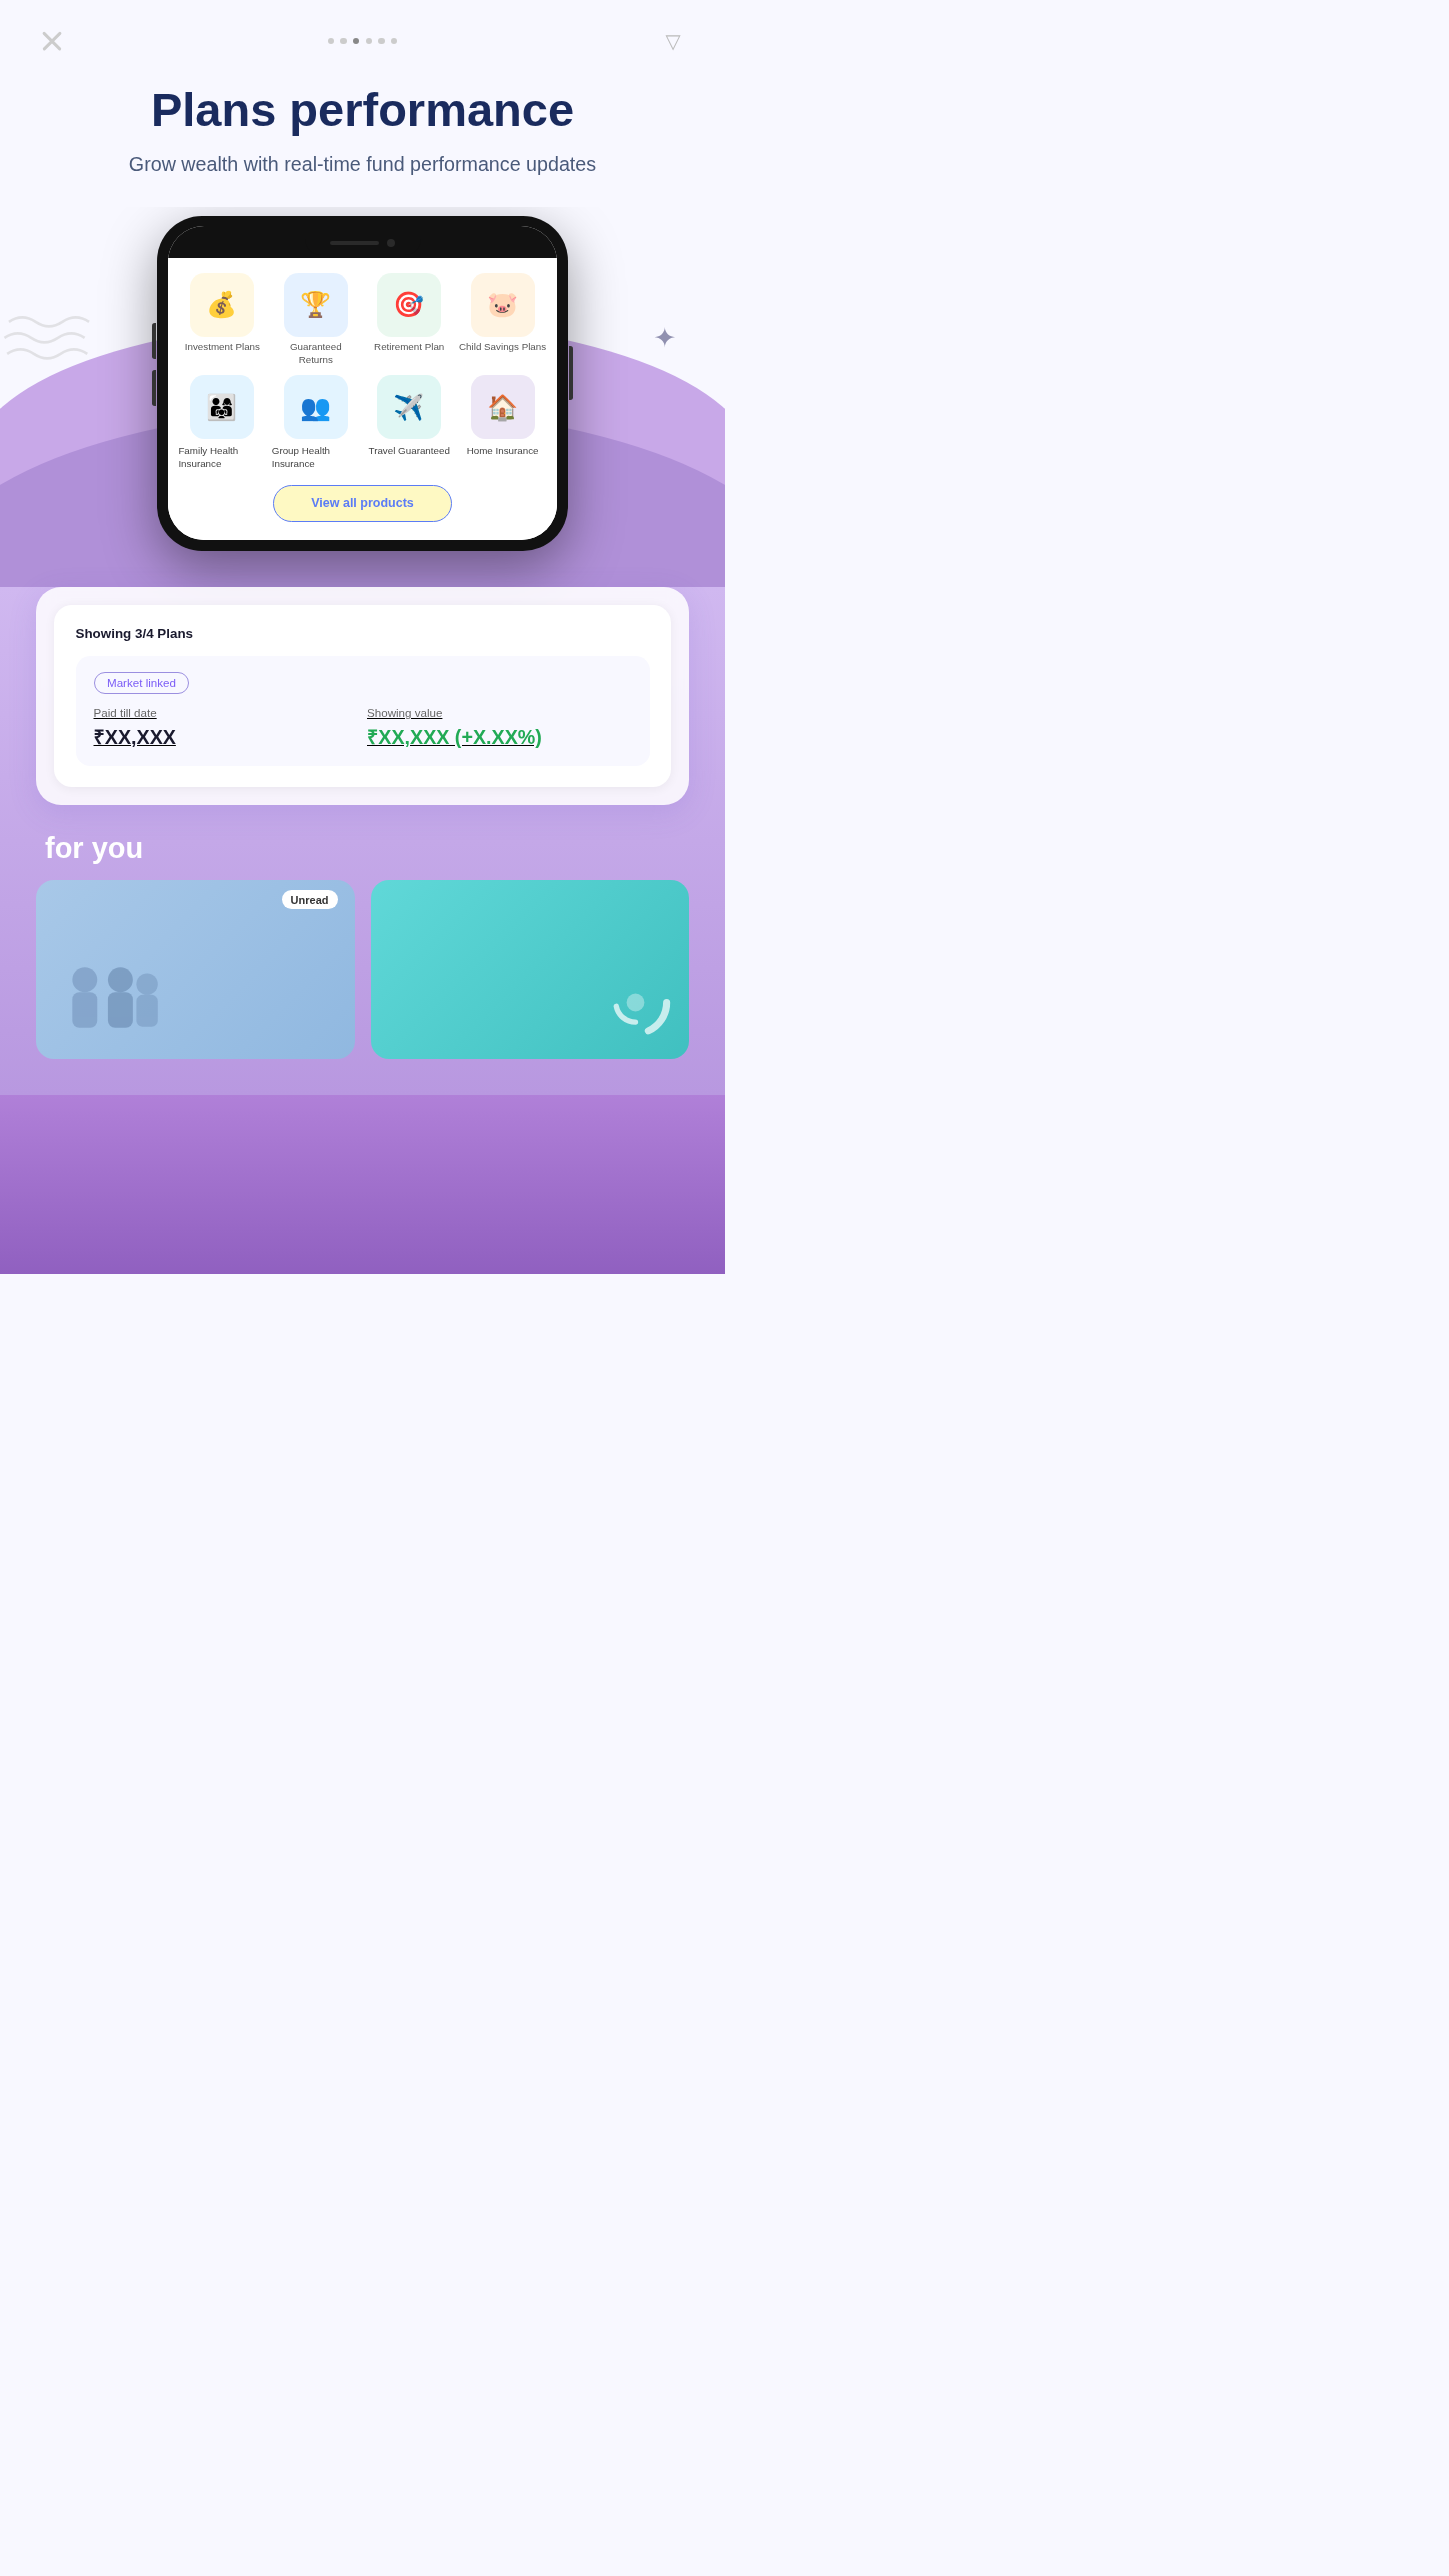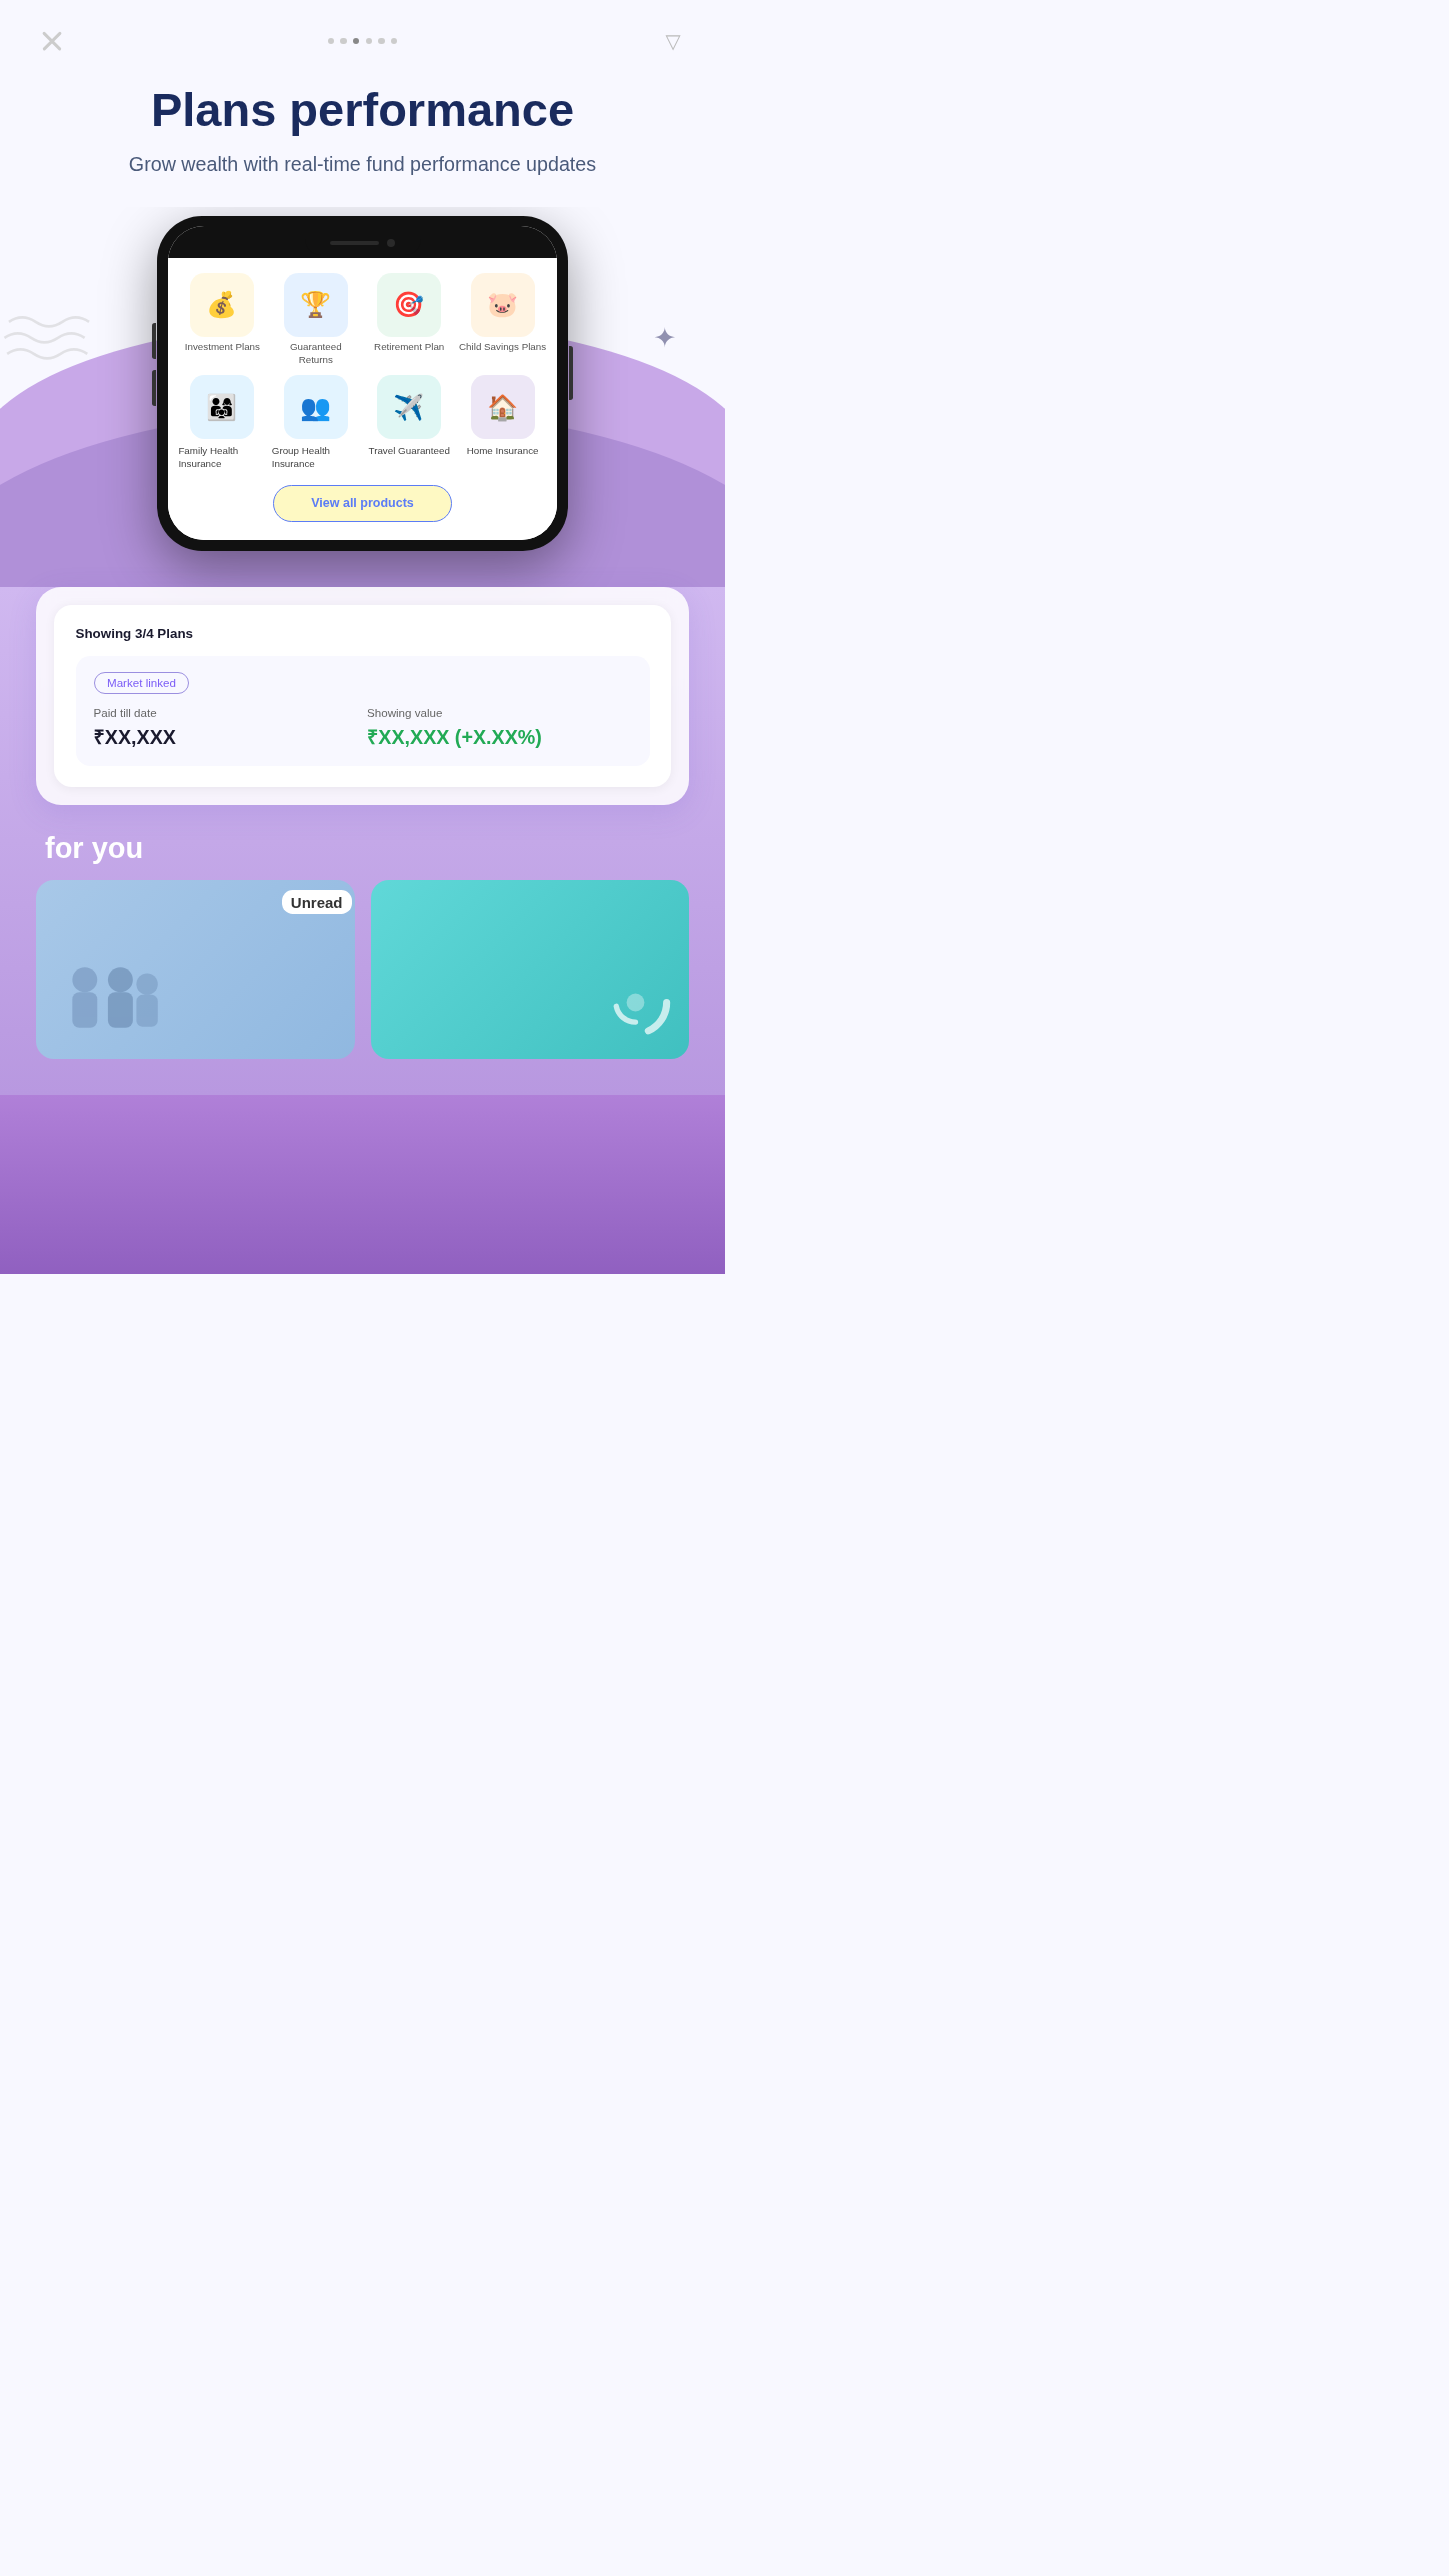--- a/index.html
+++ b/index.html
@@ -255,20 +255,21 @@
       border-radius: 18px;
       color: #7b5cf6;
       font-size: 11.6px;
       margin-bottom: 12.5px;
     }
 
     .values-row {
       display: grid;
       grid-template-columns: 1fr 1fr;
       gap: 9px;
+      text-decoration: underline;
     }
 
     .value-label {
       font-size: 11.6px;
       color: #666;
       margin-bottom: 3.6px;
     }
 
     .value-amount {
       font-size: 19.7px;
@@ -290,24 +291,24 @@
       overflow: hidden;
       position: relative;
     }
     .for-you-card:nth-child(2) {
       background: #80e0e0;
     }
 
     .unread-badge {
       position: absolute;
       top: 10.7px;
-      right: 3px;
+      right: 17px;
       background: #fff;
       color: #333;
-      font-size: 15px;
+      font-size: 11px;
       padding: 3.6px 9px;
       border-radius: 10.7px;
       font-weight: 600;
       z-index: 2;
     }
 
     
     .bottom-purple {
       background: linear-gradient(180deg, #b080d8 0%, #9060c0 100%);
       height: 179px;

